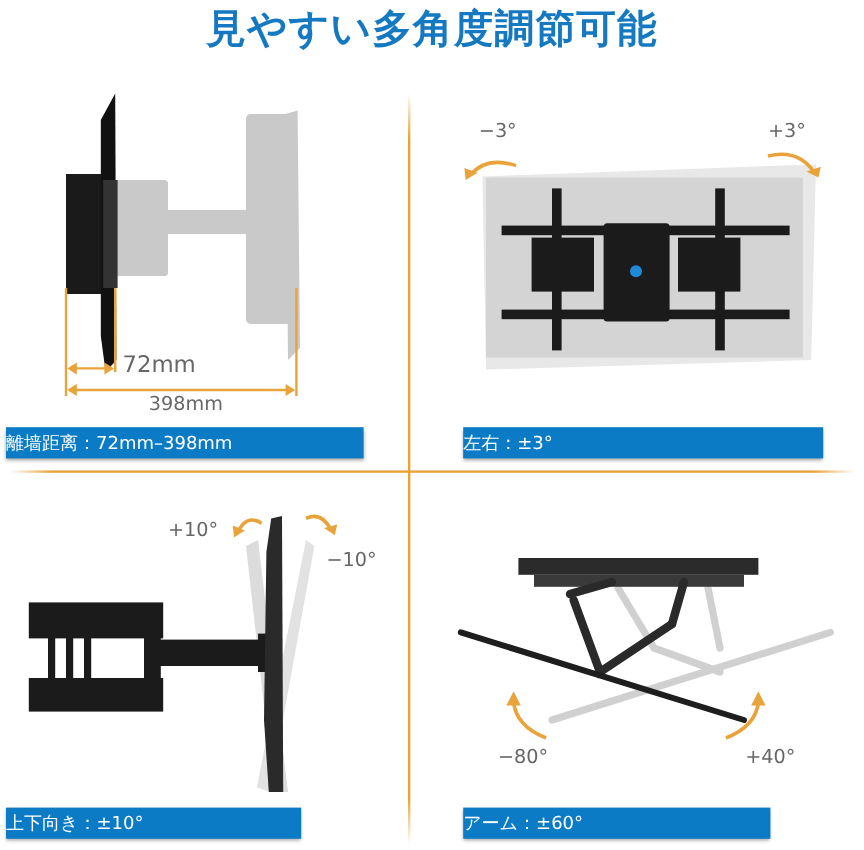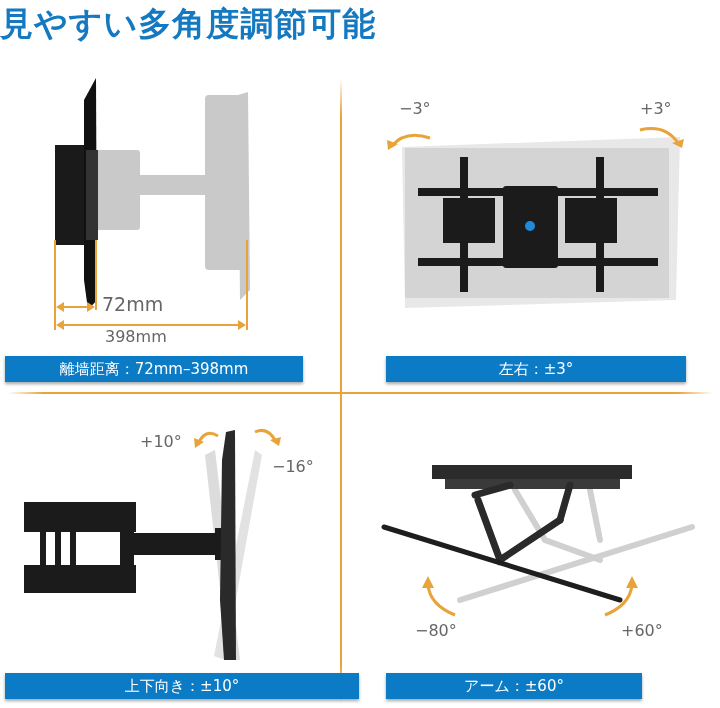--- a/index.html
+++ b/index.html
@@ -1,20 +1,20 @@
 <!DOCTYPE html>
 <html><head>
 <meta charset="utf-8">
 <style>
   html,body{margin:0;padding:0;background:#fff;}
   body{width:720px;height:708px;position:relative;overflow:hidden;font-family:"DejaVu Sans","Liberation Sans",sans-serif;}
-  .title{position:absolute;left:0;top:2px;width:720px;text-align:left;font-size:33px;font-weight:bold;color:#1479c0;letter-spacing:1px;}
+  .title{position:absolute;left:0;top:2px;width:720px;text-align:center;font-size:33px;font-weight:bold;color:#1479c0;letter-spacing:1px;}
   .vline{position:absolute;left:340px;top:78px;width:2px;height:625px;background:linear-gradient(to bottom,rgba(232,164,58,0),#e8a43a 6%,#e8a43a 94%,rgba(232,164,58,0));}
   .hline{position:absolute;left:8px;top:392px;width:705px;height:2px;background:linear-gradient(to right,rgba(232,164,58,0),#e8a43a 5%,#e8a43a 95%,rgba(232,164,58,0));}
-  .bar{position:absolute;height:26px;background:#0b7bc6;color:#fff;font-size:15px;line-height:26px;text-align:center;box-shadow:0 2px 3px rgba(0,0,0,.35);}
+  .bar{position:absolute;height:26px;background:#0b7bc6;color:#fff;font-size:15px;line-height:26px;box-shadow:0 2px 3px rgba(0,0,0,.35);}
   .lbl{position:absolute;color:#666;font-size:16px;}
   .lbl-lg{position:absolute;color:#666;font-size:19px;}
   svg{position:absolute;}
 </style>
 </head>
 <body>
 
 <div class="title">見やすい多角度調節可能</div>
 
 <div class="vline"></div>
@@ -40,21 +40,21 @@
       <line x1="247" y1="240" x2="247" y2="330"></line>
       <line x1="58" y1="307" x2="93" y2="307"></line>
       <line x1="58" y1="325" x2="244" y2="325"></line>
       <polygon points="56,307 64,302 64,312" stroke="none"></polygon>
       <polygon points="95,307 87,302 87,312" stroke="none"></polygon>
       <polygon points="56,325 64,320 64,330" stroke="none"></polygon>
       <polygon points="246,325 238,320 238,330" stroke="none"></polygon>
     </g>
   </svg>
   <div class="lbl-lg" style="left:102px;top:293px">72mm</div>
-  <div class="lbl" style="left:105px;top:327px">398mm</div>
+  <div class="lbl" style="left:124px;top:327px">398mm</div>
   <div class="bar" style="left:5px;top:356px;width:298px">離墙距离：72mm–398mm</div>
 </div>
 
 <div>
   <svg width="330" height="230" style="left:370px;top:90px" viewBox="370 90 330 230">
     <polygon points="402,147 680,137 676,300 405,308" fill="#e8e8e8"></polygon>
     <rect x="405" y="148" width="264" height="150" fill="#d4d4d4"></rect>
     <g fill="#1b1b1b">
       <rect x="418" y="188" width="240" height="8"></rect>
       <rect x="418" y="258" width="240" height="8"></rect>
@@ -96,22 +96,22 @@
     </g>
     <polygon points="226,432 235,430 236,660 224,660 220,600 222,460" fill="#2a2a2a"></polygon>
     <g fill="none" stroke="#e8a43a" stroke-width="3">
       <path d="M218 436 Q205 428 198 444"></path>
       <path d="M255 432 Q268 426 276 442"></path>
     </g>
     <polygon points="195,448 194,438 204,442" fill="#e8a43a"></polygon>
     <polygon points="279,446 270,440 281,437" fill="#e8a43a"></polygon>
   </svg>
   <div class="lbl" style="left:140px;top:432px">+10°</div>
-  <div class="lbl" style="left:272px;top:457px">−16°</div>
-  <div class="bar" style="left:5px;top:673px;width:354px">上下向き：±10°</div>
+  <div class="lbl" style="left:272px;top:457px">−10°</div>
+  <div class="bar" style="left:5px;top:673px;width:246px">上下向き：±10°</div>
 </div>
 
 <div>
   <svg width="330" height="200" style="left:370px;top:450px" viewBox="370 450 330 200">
 
     <g stroke="#d0d0d0" stroke-width="6" fill="none" stroke-linecap="round">
       <line x1="460" y1="600" x2="692" y2="527"></line>
       <path d="M515 490 L545 540 L600 560"></path>
       <path d="M590 490 L600 540"></path>
     </g>
@@ -126,15 +126,15 @@
     </g>
     <line x1="384" y1="527" x2="620" y2="600" stroke="#1e1e1e" stroke-width="5" stroke-linecap="round"></line>
     <g fill="none" stroke="#e8a43a" stroke-width="3">
       <path d="M455 615 Q430 605 428 585"></path>
       <path d="M605 615 Q630 605 632 585"></path>
     </g>
     <polygon points="422,588 434,588 428,576" fill="#e8a43a"></polygon>
     <polygon points="626,588 638,588 632,576" fill="#e8a43a"></polygon>
   </svg>
   <div class="lbl" style="left:415px;top:621px">−80°</div>
-  <div class="lbl" style="left:621px;top:621px">+60°</div>
+  <div class="lbl" style="left:621px;top:621px">+40°</div>
   <div class="bar" style="left:386px;top:673px;width:256px">アーム：±60°</div>
 </div>
 
 </body></html>

